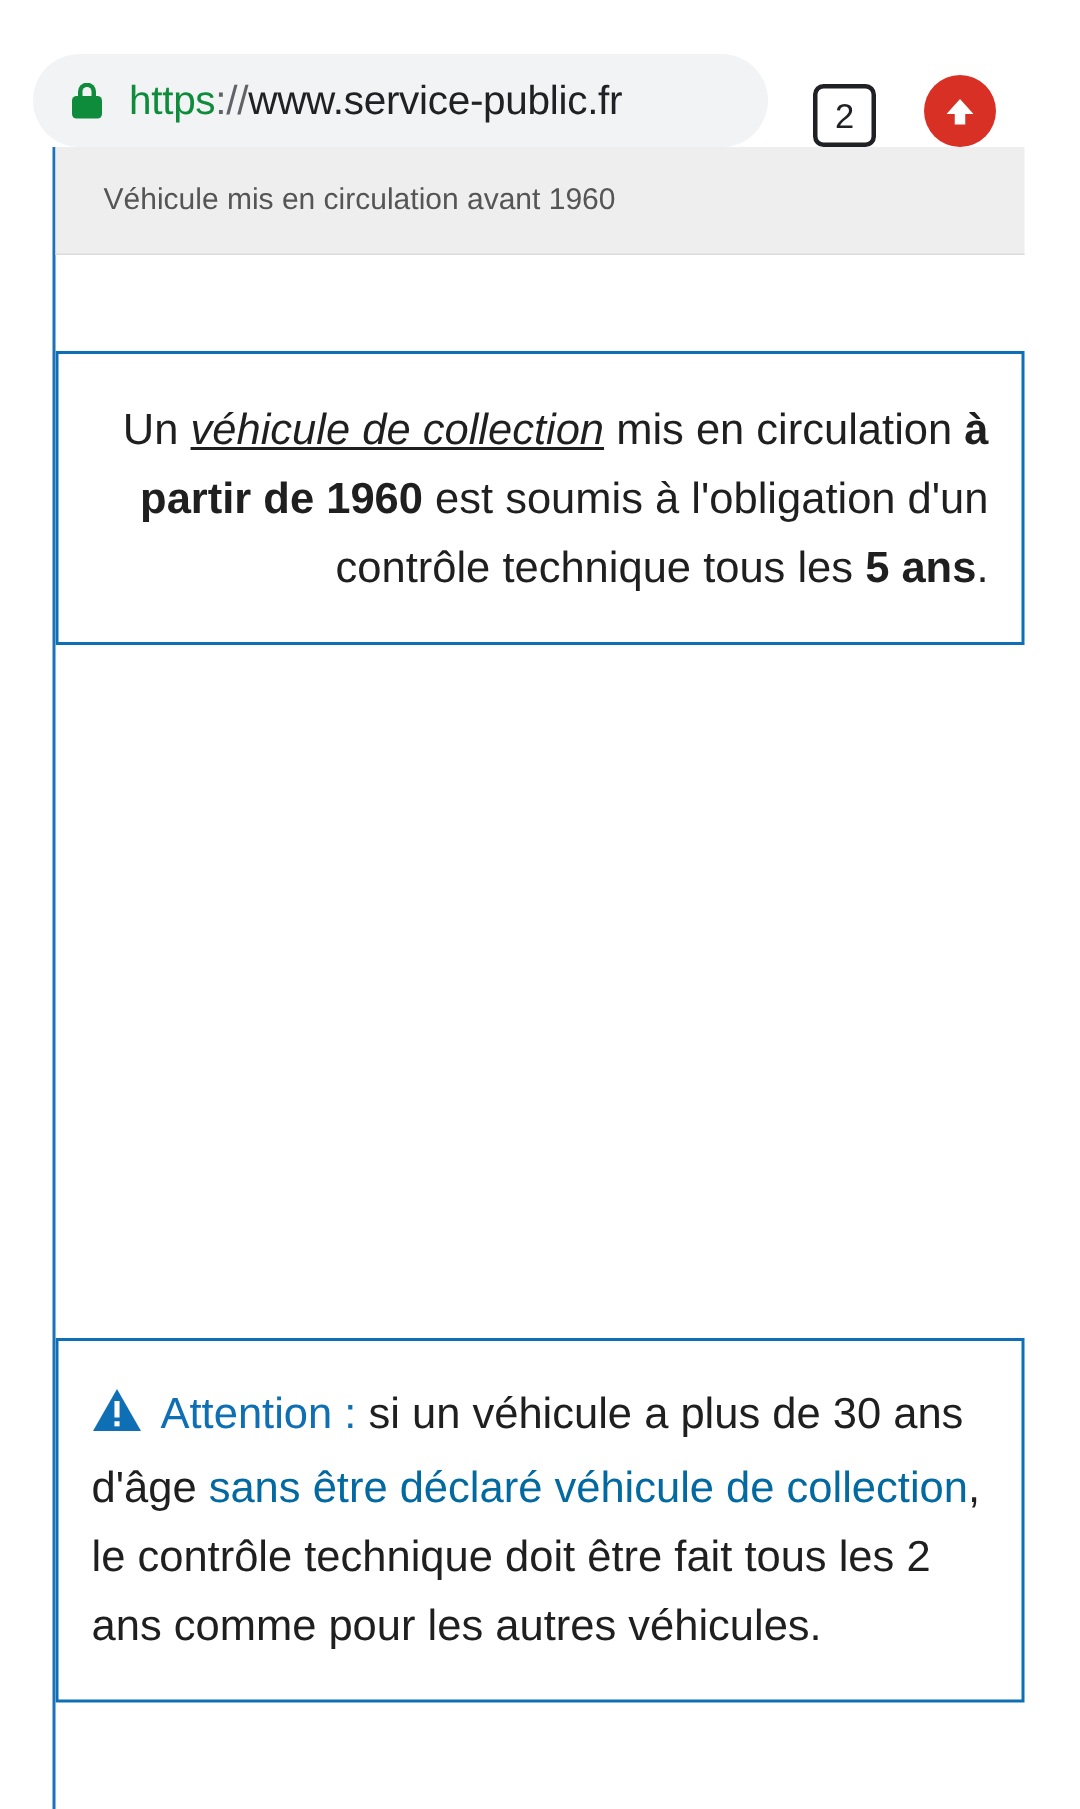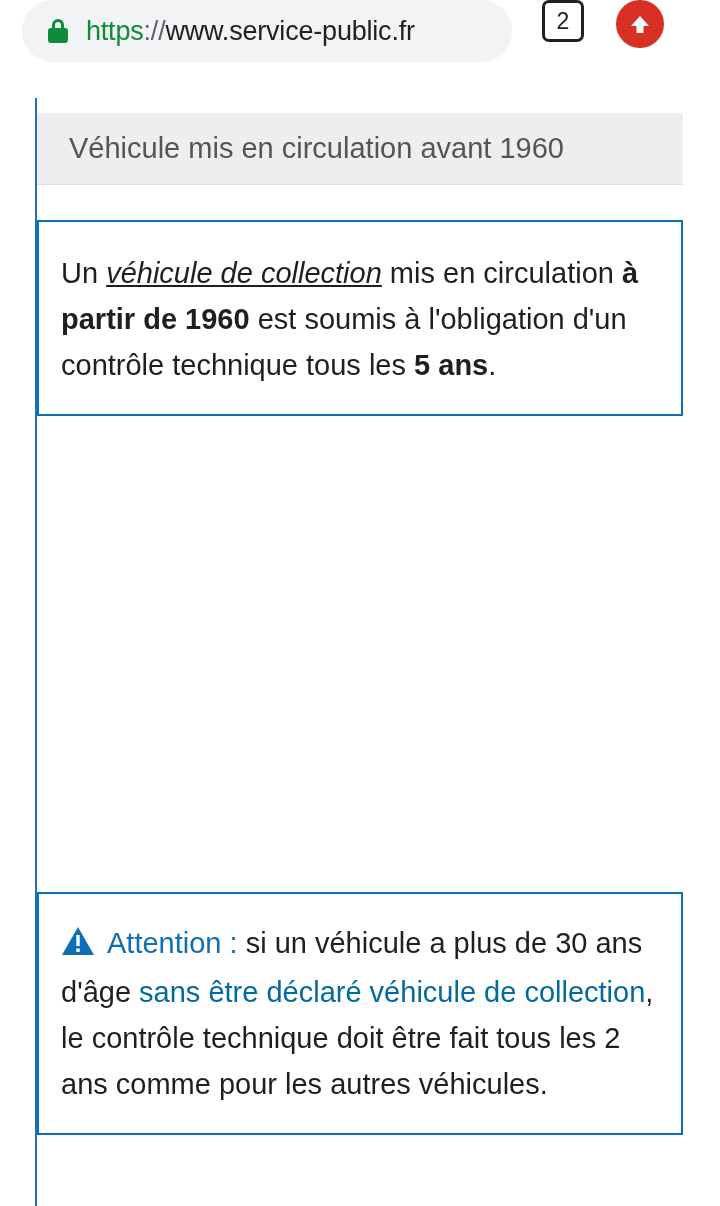--- a/index.html
+++ b/index.html
@@ -13,21 +13,21 @@
     font-family: "Liberation Sans", sans-serif;
     overflow: hidden;
     position: relative;
   }
 
   
   .browser-bar {
     height: 98px;
     background: #ffffff;
     display: flex;
-    align-items: flex-start;
+    align-items: flex-end;
     padding: 0 22px;
     box-sizing: border-box;
     position: relative;
   }
   .omnibox {
     flex: 1 1 auto;
     height: 62px;
     background: #f1f3f4;
     border-radius: 31px;
     display: flex;
@@ -133,41 +133,41 @@
     font-size: 29px;
     padding: 10px 32px 18px 32px;
     box-sizing: border-box;
     height: 62px;
     display: flex;
     align-items: center;
   }
   .tab-inactive {
     background: #eeeeee;
     color: #555555;
-    font-size: 29px;
+    font-size: 20px;
     padding: 4px 32px;
     box-sizing: border-box;
     height: 72px;
     display: flex;
     align-items: center;
     border-bottom: 1px solid #dcdcdc;
-    margin-top: 15px;
   }
 
   .panel {
     position: absolute;
     left: 37px;
     width: 646px;
     box-sizing: border-box;
     border: 2px solid #0f6fb5;
     background: #ffffff;
   }
   .panel-main {
-    top: 122px;
+    top: 136px;
     padding: 28px 22px 26px 22px;
+    text-align: right;
   }
   .panel-note {
     top: 794px;
     padding: 26px 22px 26px 22px;
   }
 
   p.para {
     margin: 0 0 30px 0;
     font-size: 29px;
     line-height: 46px;

